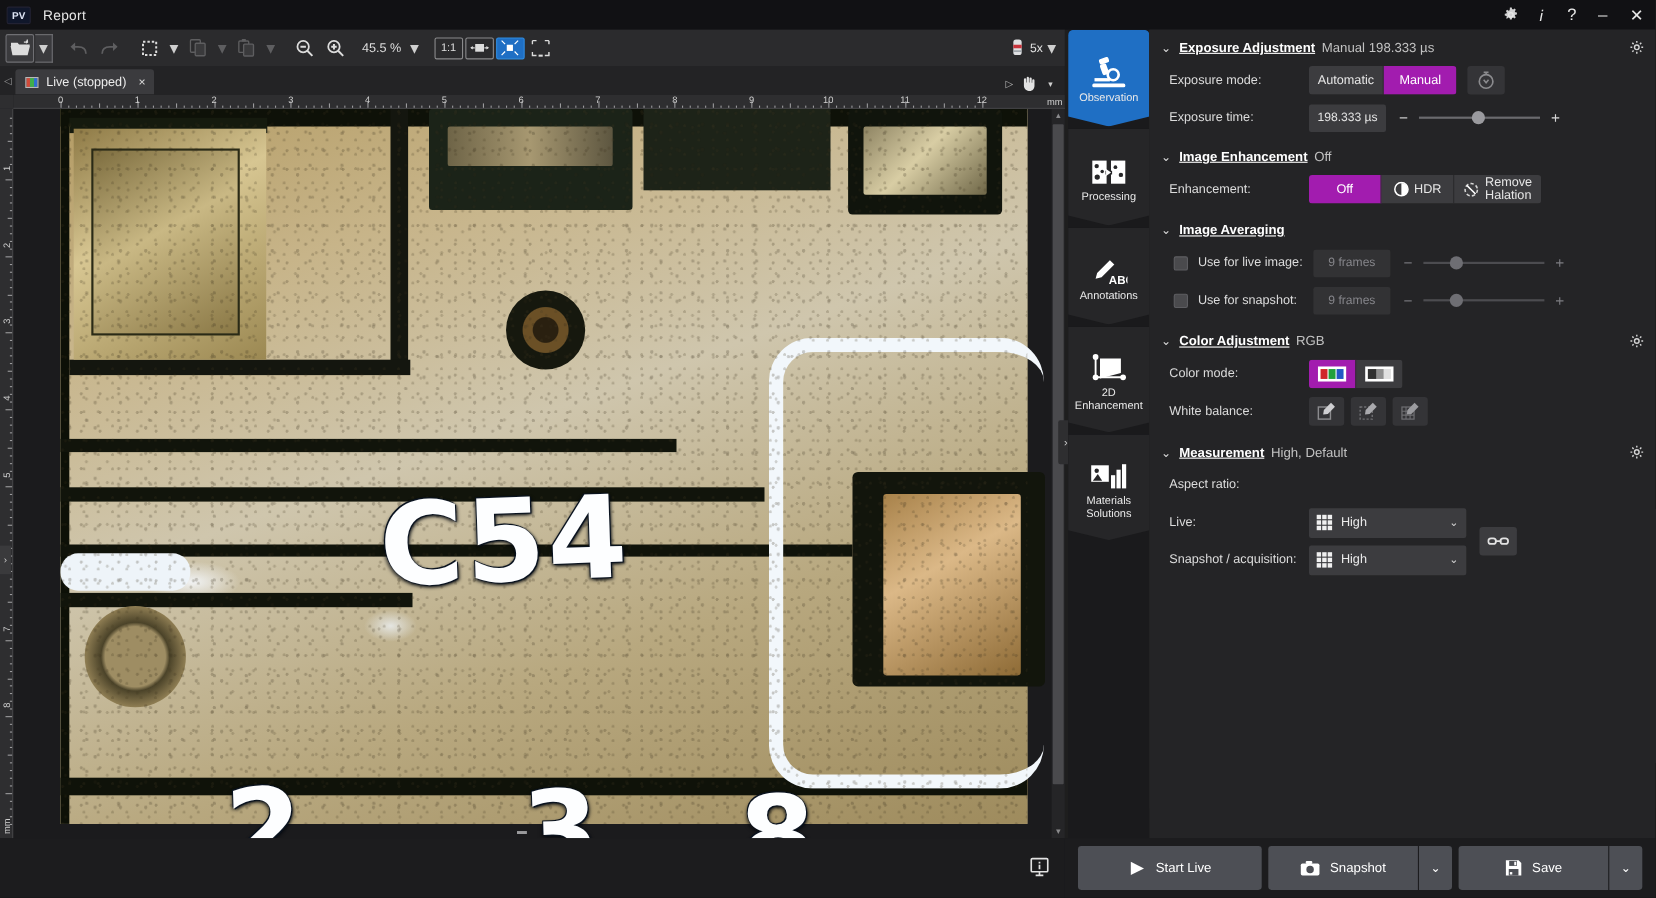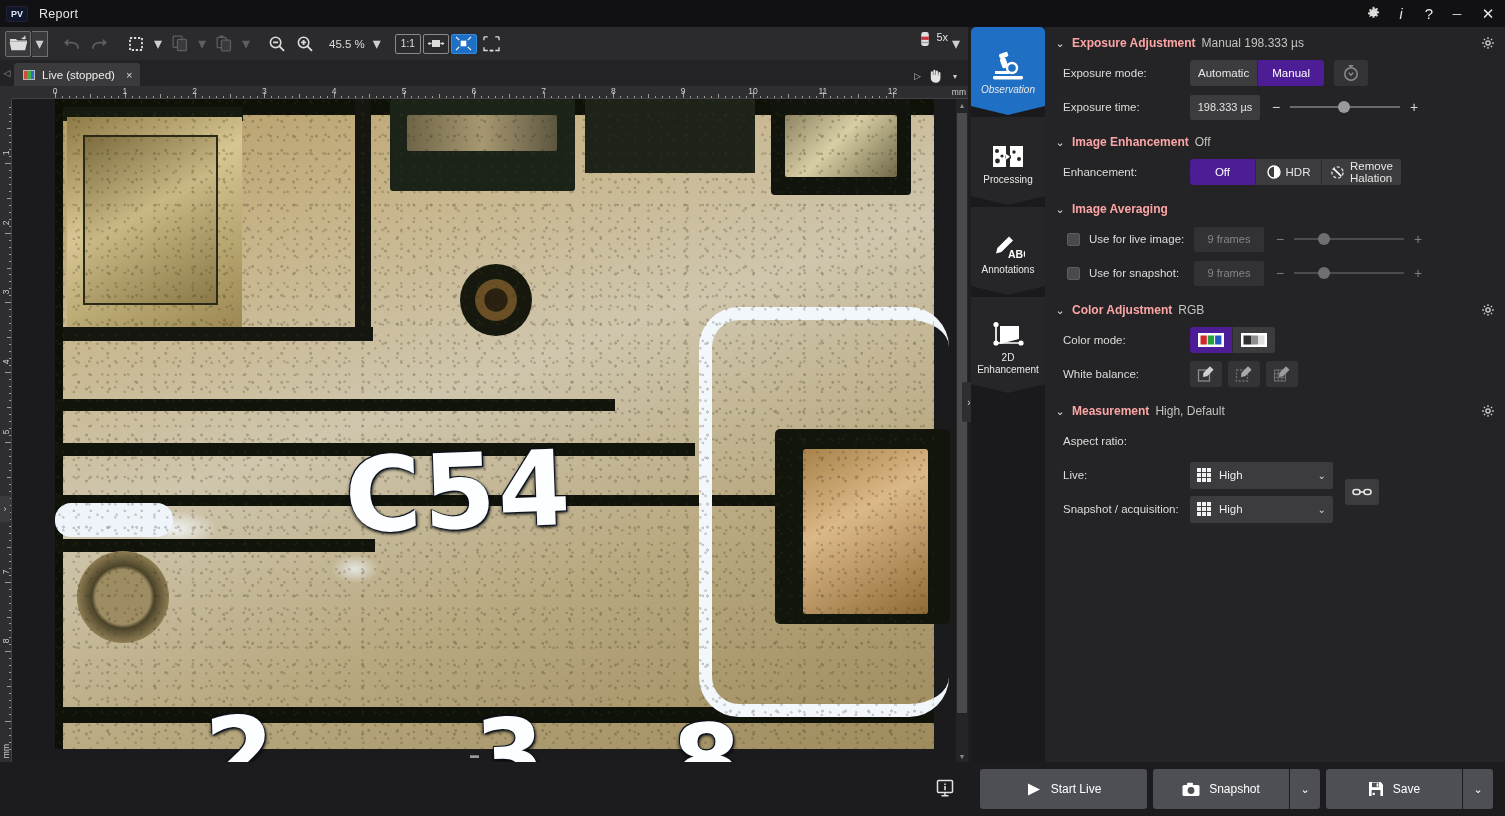--- a/index.html
+++ b/index.html
@@ -40,21 +40,21 @@
     height: 26px; min-width: 26px; display: flex; align-items: center; justify-content: center;
     color: #d8d8d8; border-radius: 2px; margin: 0 1px; padding: 0 2px;
   }
   .tool.disabled { color: #5e5e60; }
   .tool.boxed { border: 1px solid #8a8a8c; }
   .tool.boxsel { background: #1f6fc4; border: 1px solid #2f8ce0; }
   .caret { width: 16px; height: 26px; display: flex; align-items: center; justify-content: center; color:#cfcfcf; }
   .caret.disabled { color: #5e5e60; }
   .tool-sep { width: 9px; }
   .zoomval { font-size: 11.5px; color: #dcdcdc; padding: 0 4px 0 10px; }
-  .mag-area { margin-left: auto; display: flex; align-items: flex-start; padding-right: 4px; }
+  .mag-area { margin-left: auto; display: flex; align-items: center; padding-right: 4px; }
   .mag-label { font-size: 11px; color: #e0e0e0; margin-left: 5px; }
   .split-open { background:#3a3a3d; border:1px solid #6f6f73; }
 
   
   .tabstrip {
     position: absolute; top: 60px; left: 0; width: 968px; height: 26px;
     background: #232325; display: flex; align-items: flex-end;
   }
   .tabstrip-arrow { width: 14px; height: 26px; display:flex; align-items:center; justify-content:center; color:#9a9a9c; font-size:9px; }
   .doc-tab {
@@ -152,55 +152,55 @@
     position: absolute; top: 27px; left: 971px; width: 74px; height: 735px;
     background: #1a1a1c;
   }
   .rail-item {
     position: relative; width: 74px; height: 88px; background: #262628;
     display: flex; flex-direction: column; align-items: center; justify-content: center;
     gap: 3px; margin-bottom: 2px;
     clip-path: polygon(0 0, 100% 0, 100% calc(100% - 9px), 50% 100%, 0 calc(100% - 9px));
   }
   .rail-item.active { background: #1f6fc4; }
-  .rail-item:first-child { border-top-left-radius: 5px; border-top-right-radius: 5px; font-style: italic; }
+  .rail-item:first-child { border-top-left-radius: 5px; border-top-right-radius: 5px; }
   .rail-label {
     font-size: 10px; line-height: 12px; color: #e9e9e9; text-align: center; padding: 0 2px;
   }
   .rail-ico { height: 34px; display:flex; align-items:flex-end; justify-content:center; }
 
   
   .panel { position: absolute; top: 27px; left: 1045px; width: 460px; height: 735px; background: #242426; }
   .panel-tabs { display: flex; height: 27px; background: #1a1a1c; }
   .ptab {
     flex: 1; display: flex; align-items: center; justify-content: center;
     font-size: 11.5px; color: #bdbdbd; background: #202022; margin-right: 1px;
   }
   .ptab.active { background: #2e2e30; color: #ffffff; font-weight: bold; }
 
   .panel-body { height: 708px; overflow: hidden; background: #242426; padding-top: 3px; }
 
   .sec-head {
     display: flex; align-items: center; height: 26px; padding: 0 10px 0 9px; gap: 6px;
   }
   .chev { color: #d8d8d8; font-size: 11px; width: 12px; display:flex; justify-content:center; }
-  .sec-title { font-size: 12px; font-weight: bold; color: #fca5a5; }
+  .sec-title { font-size: 12px; font-weight: bold; color: #ffffff; text-decoration: underline; }
   .sec-sub { font-size: 12px; color: #c2c2c2; font-weight: normal; }
   .sec-gear { margin-left: auto; color: #d4d4d4; display:flex; }
 
   .row { display: flex; align-items: center; height: 34px; padding-left: 18px; }
   .row-label { font-size: 11.5px; color: #dcdcdc; width: 127px; flex: none; }
   .seg { display: flex; border-radius: 3px; overflow: hidden; }
   .seg-btn {
     height: 26px; min-width: 66px; display: flex; align-items: center; justify-content: center;
     gap: 5px; background: #3c3c3f; color: #e6e6e6; font-size: 11.5px; border-right: 1px solid #2b2b2d;
     padding: 0 8px;
   }
   .seg-btn:last-child { border-right: none; }
-  .seg-btn.on { background: #4c1d95; color: #fff; }
+  .seg-btn.on { background: #a21caf; color: #fff; }
   .icon-btn {
     width: 34px; height: 26px; background: #343437; border-radius: 3px;
     display: flex; align-items: center; justify-content: center; margin-left: 10px; color: #8b8b8e;
   }
   .value-box {
     width: 70px; height: 25px; background: #3c3c3f; border-radius: 2px; color: #e3e3e3;
     font-size: 11px; display: flex; align-items: center; justify-content: center;
   }
   .value-box.dim { color: #85858a; background: #323234; }
   .slider-wrap { display: flex; align-items: center; gap: 8px; margin-left: 10px; }
@@ -741,20 +741,33 @@
             <path fill="#fff" d="M9 5h19v13l-19 5z"></path>
             <circle cx="5" cy="3.5" r="2.6" fill="#fff"></circle>
             <circle cx="5" cy="22" r="2.6" fill="#fff"></circle>
             <circle cx="30" cy="22" r="2.6" fill="#fff"></circle>
             <path stroke="#fff" stroke-width="1.7" d="M5 3.5v18.5M5 22h25"></path>
           </svg>
       </div>
       <div class="rail-label"><span>2D</span><br><span>Enhancement</span></div>
     </div>
 
+    <div class="rail-item" style="height:96px;">
+      <div class="rail-ico">
+        <svg width="34" height="28" viewBox="0 0 34 28">
+            <rect x="1" y="4" width="16" height="15" fill="#fff"></rect>
+            <circle cx="6" cy="9" r="2" fill="#262628"></circle>
+            <path fill="#262628" d="M2.5 18l4.5-6 4 6z"></path>
+            <rect x="19" y="13" width="3.8" height="12" fill="#fff"></rect>
+            <rect x="24" y="8" width="3.8" height="17" fill="#fff"></rect>
+            <rect x="29" y="3" width="3.8" height="22" fill="#fff"></rect>
+          </svg>
+      </div>
+      <div class="rail-label"><span>Materials</span><br><span>Solutions</span></div>
+    </div>
 
   </div>
 
   <div class="panel">
 
     <div class="panel-body">
 
       <div class="sec-head">
         <span class="chev">⌄</span>
         <span class="sec-title">Exposure Adjustment</span>

